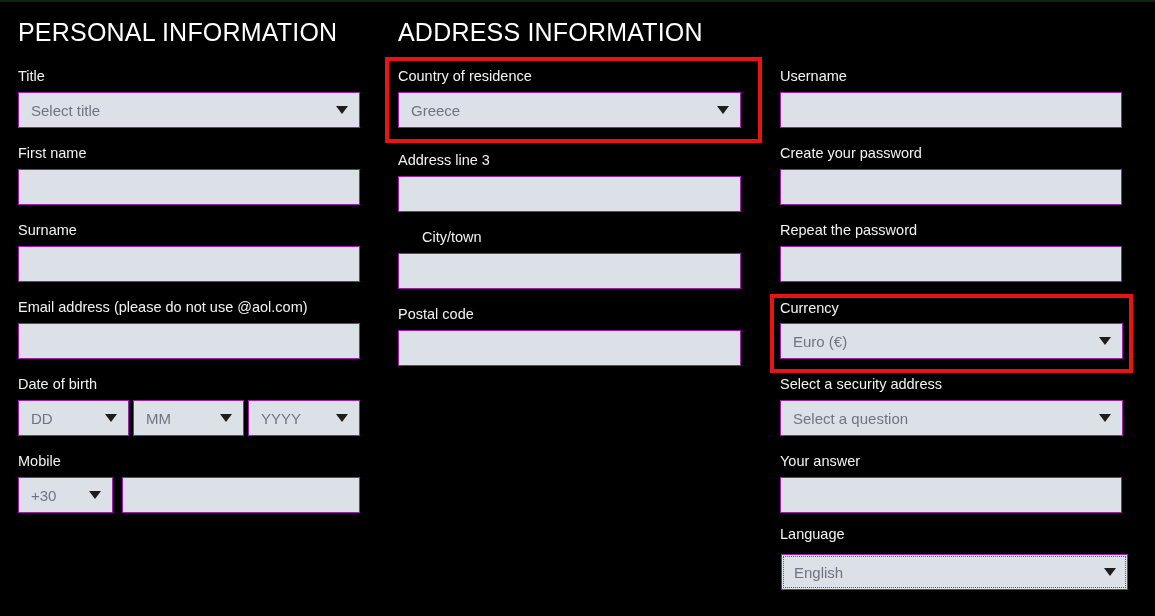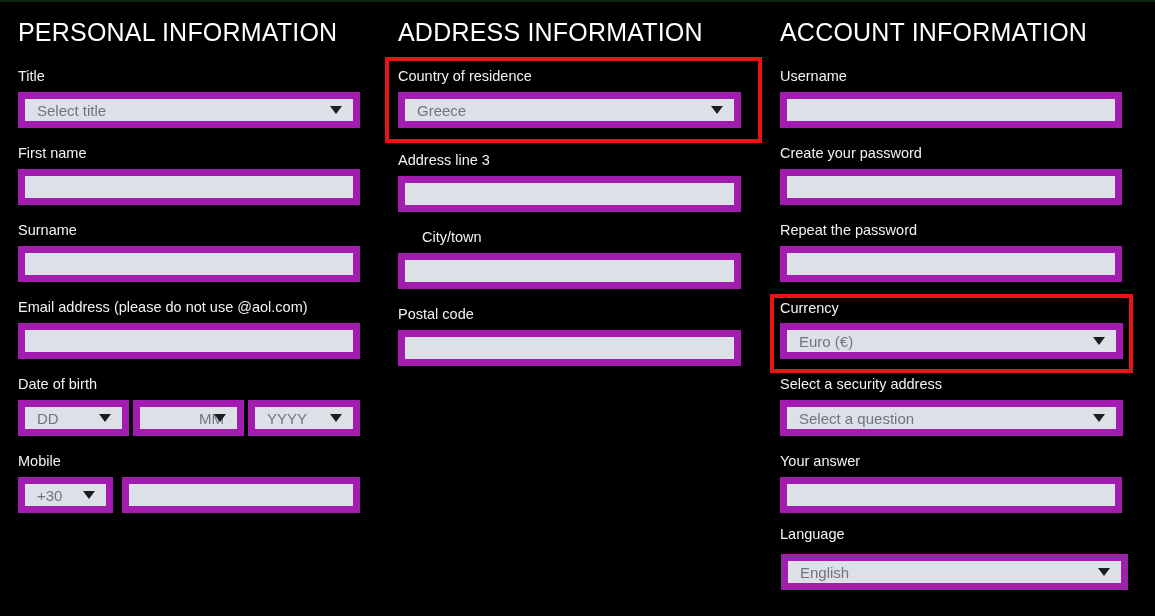--- a/index.html
+++ b/index.html
@@ -55,21 +55,21 @@
     font-size: 14.5px;
     font-weight: 400;
     color: #f2f2f2;
     white-space: nowrap;
   }
 
   .ctl {
     position: absolute;
     box-sizing: border-box;
     background: #dce0e7;
-    border: 7px solid #a21caf;
+    border: 1px solid #a21caf;
     height: 36px;
   }
   .ctl.input {
     background: #dce0e7;
   }
   .ctl.select {
     background: #dce0e7;
     display: flex;
     align-items: center;
   }
@@ -127,21 +127,21 @@
     <div class="ctl input" style="left:18px; top:246px; width:342px;"></div>
 
     <div class="field-label" style="left:18px; top:299px;">Email address (please do not use @aol.com)</div>
     <div class="ctl input" style="left:18px; top:323px; width:342px;"></div>
 
     <div class="field-label" style="left:18px; top:376px;">Date of birth</div>
     <div class="ctl select" style="left:18px; top:400px; width:111px;">
       <span class="sel-text">DD</span>
       <span class="caret"></span>
     </div>
-    <div class="ctl select" style="left:133px; top:400px; width:111px;padding-left:47px;">
+    <div class="ctl select" style="left:133px; top:400px; width:111px;">
       <span class="sel-text">MM</span>
       <span class="caret"></span>
     </div>
     <div class="ctl select" style="left:248px; top:400px; width:112px;">
       <span class="sel-text">YYYY</span>
       <span class="caret"></span>
     </div>
 
     <div class="field-label" style="left:18px; top:453px;">Mobile</div>
     <div class="ctl select" style="left:18px; top:477px; width:95px;">
@@ -166,21 +166,20 @@
 
     <div class="field-label" style="left:18px; top:229px;margin-left:24px;">City/town</div>
     <div class="ctl input" style="left:18px; top:253px; width:343px;"></div>
 
     <div class="field-label" style="left:18px; top:306px;">Postal code</div>
     <div class="ctl input" style="left:18px; top:330px; width:343px;"></div>
   </div>
 
   <div class="col col-3">
 
-    <div class="section-title">ACCOUNT INFORMATION</div>
 
     <div class="field-label" style="left:20px; top:68px;">Username</div>
     <div class="ctl input" style="left:20px; top:92px; width:342px;"></div>
 
     <div class="field-label" style="left:20px; top:145px;">Create your password</div>
     <div class="ctl input" style="left:20px; top:169px; width:342px;"></div>
 
     <div class="field-label" style="left:20px; top:222px;">Repeat the password</div>
     <div class="ctl input" style="left:20px; top:246px; width:342px;"></div>
 

